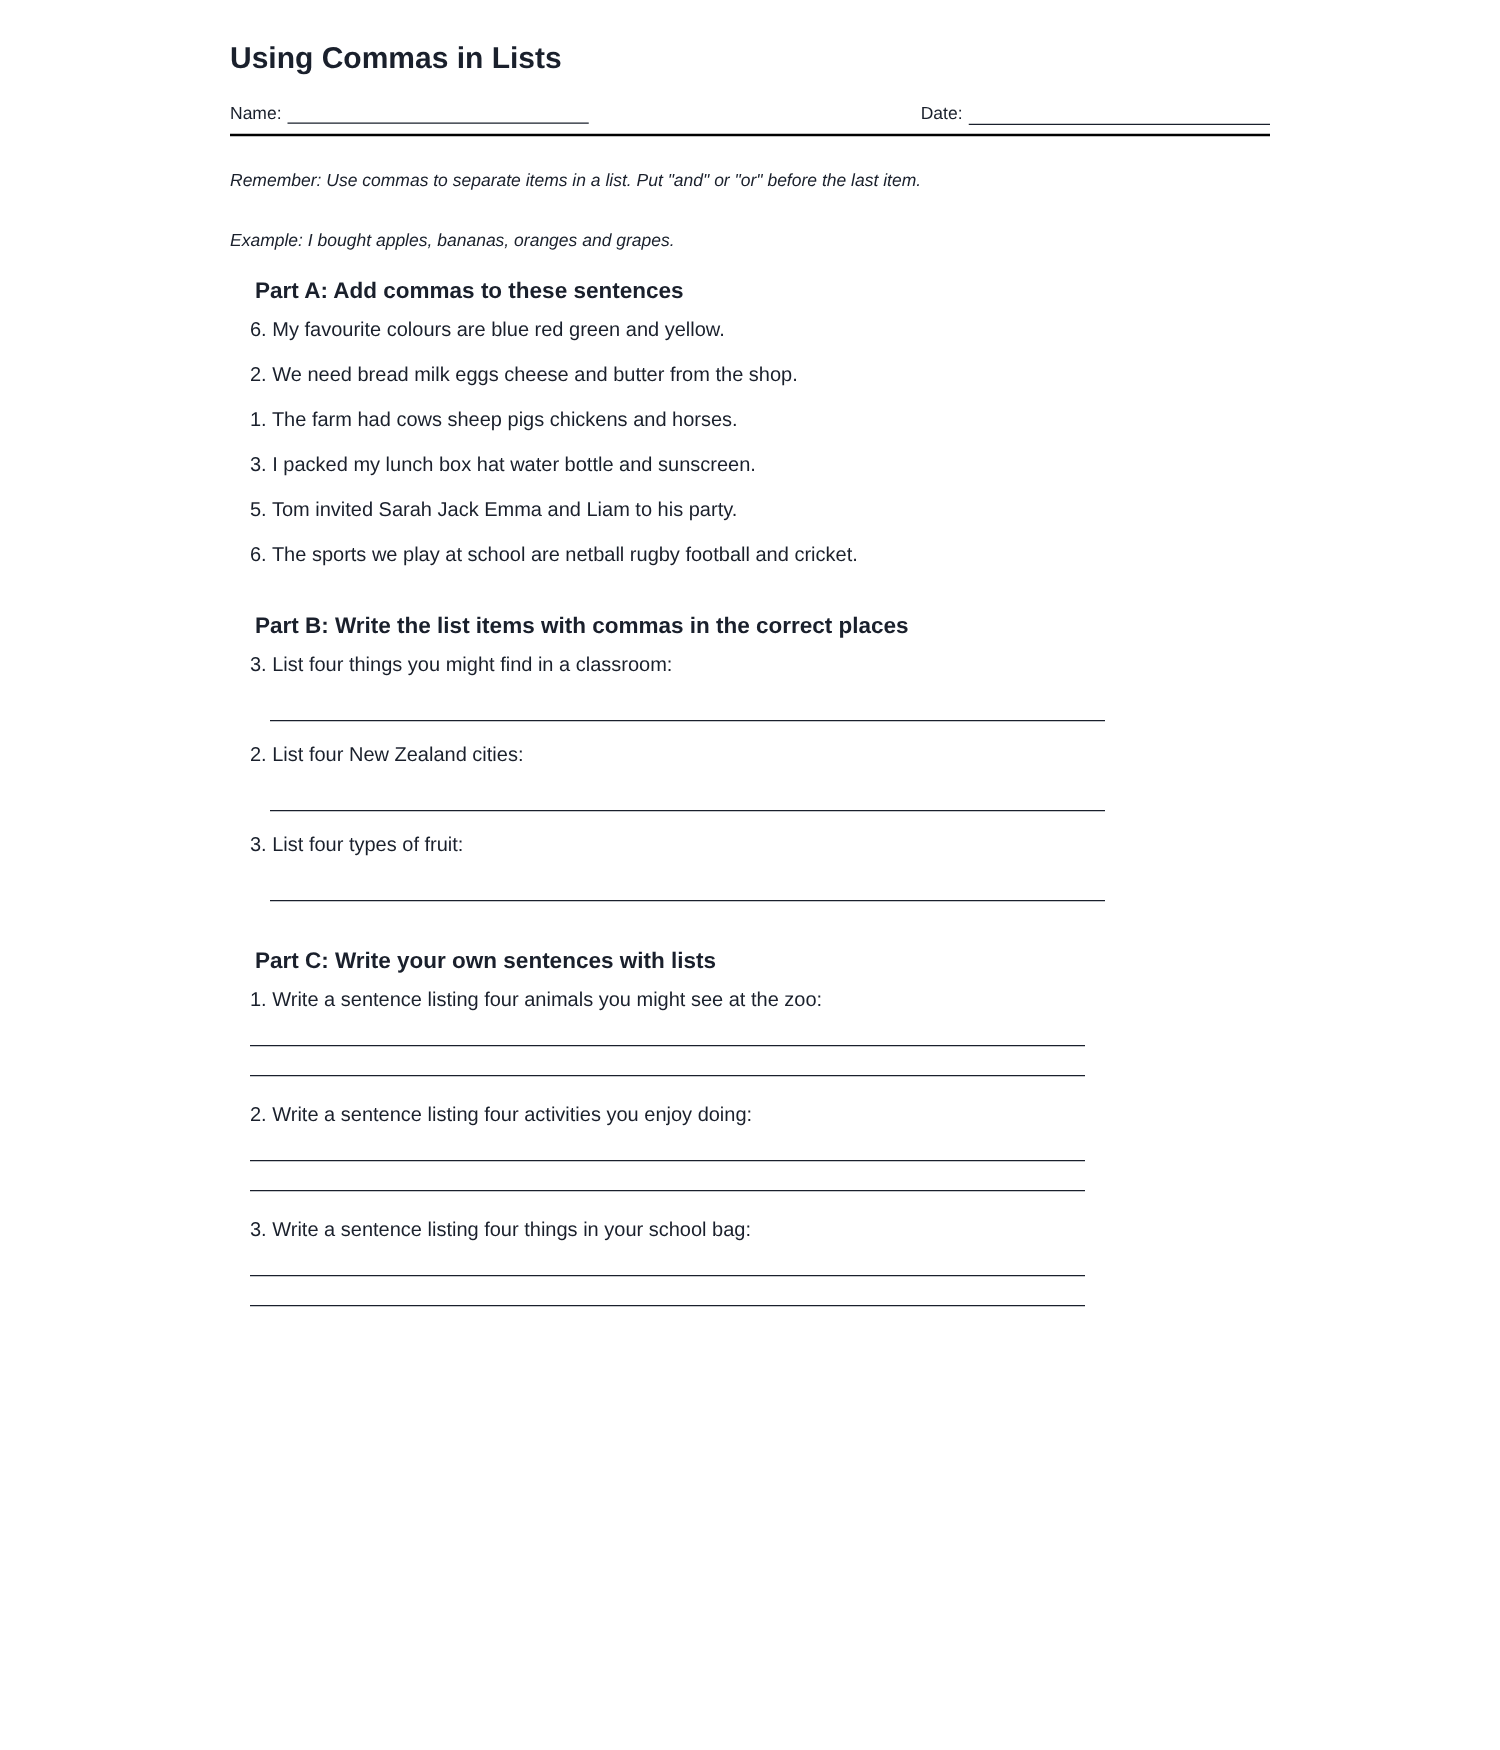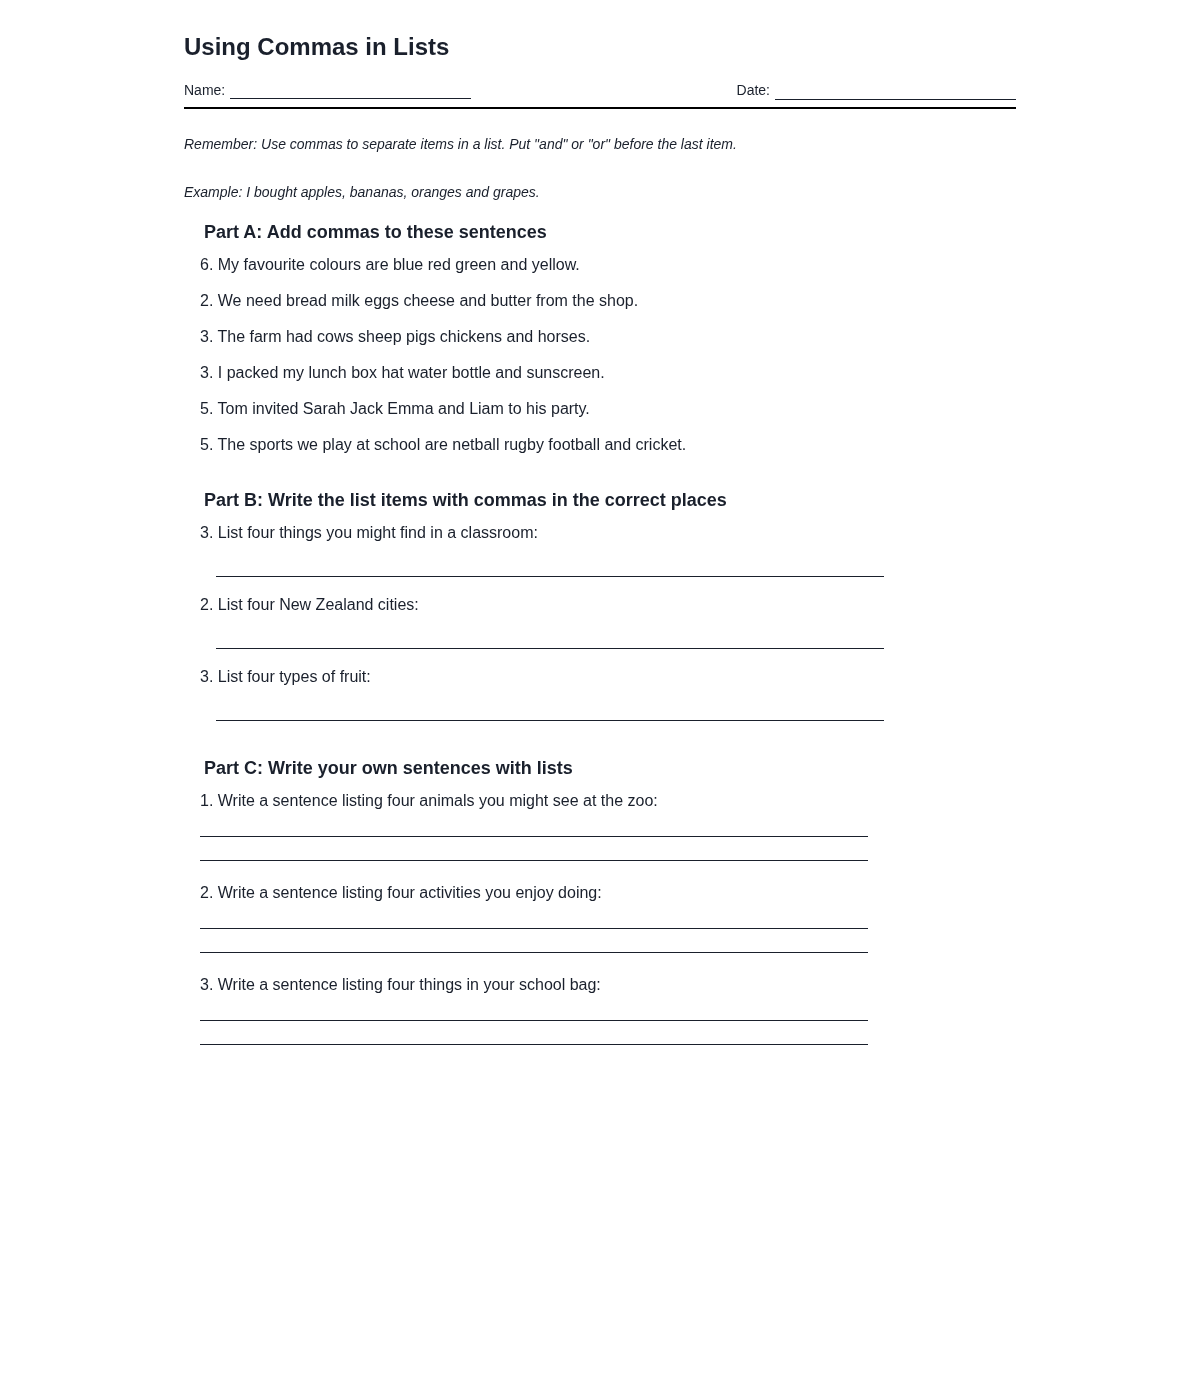--- a/index.html
+++ b/index.html
@@ -53,24 +53,24 @@
     </div>
   </div>
   <div class="divider"></div>
 
   <p class="note note-remember">Remember: Use commas to separate items in a list. Put "and" or "or" before the last item.</p>
   <p class="note note-example">Example: I bought apples, bananas, oranges and grapes.</p>
 
   <h2 class="part-heading" style="top:217px">Part A: Add commas to these sentences</h2>
   <div class="q" style="top:255px">6. My favourite colours are blue red green and yellow.</div>
   <div class="q" style="top:291px">2. We need bread milk eggs cheese and butter from the shop.</div>
-  <div class="q" style="top:327px">3. The farm had cows sheep pigs chickens and horses.</div>
+  <div class="q" style="top:327px">1. The farm had cows sheep pigs chickens and horses.</div>
   <div class="q" style="top:363px">3. I packed my lunch box hat water bottle and sunscreen.</div>
   <div class="q" style="top:399px">5. Tom invited Sarah Jack Emma and Liam to his party.</div>
-  <div class="q" style="top:435px">5. The sports we play at school are netball rugby football and cricket.</div>
+  <div class="q" style="top:435px">6. The sports we play at school are netball rugby football and cricket.</div>
 
   <h2 class="part-heading" style="top:485px">Part B: Write the list items with commas in the correct places</h2>
   <div class="q" style="top:523px">3. List four things you might find in a classroom:</div>
   <div class="line line-b" style="top:576px"></div>
   <div class="q" style="top:595px">2. List four New Zealand cities:</div>
   <div class="line line-b" style="top:648px"></div>
   <div class="q" style="top:667px">3. List four types of fruit:</div>
   <div class="line line-b" style="top:720px"></div>
 
   <h2 class="part-heading" style="top:753px">Part C: Write your own sentences with lists</h2>

